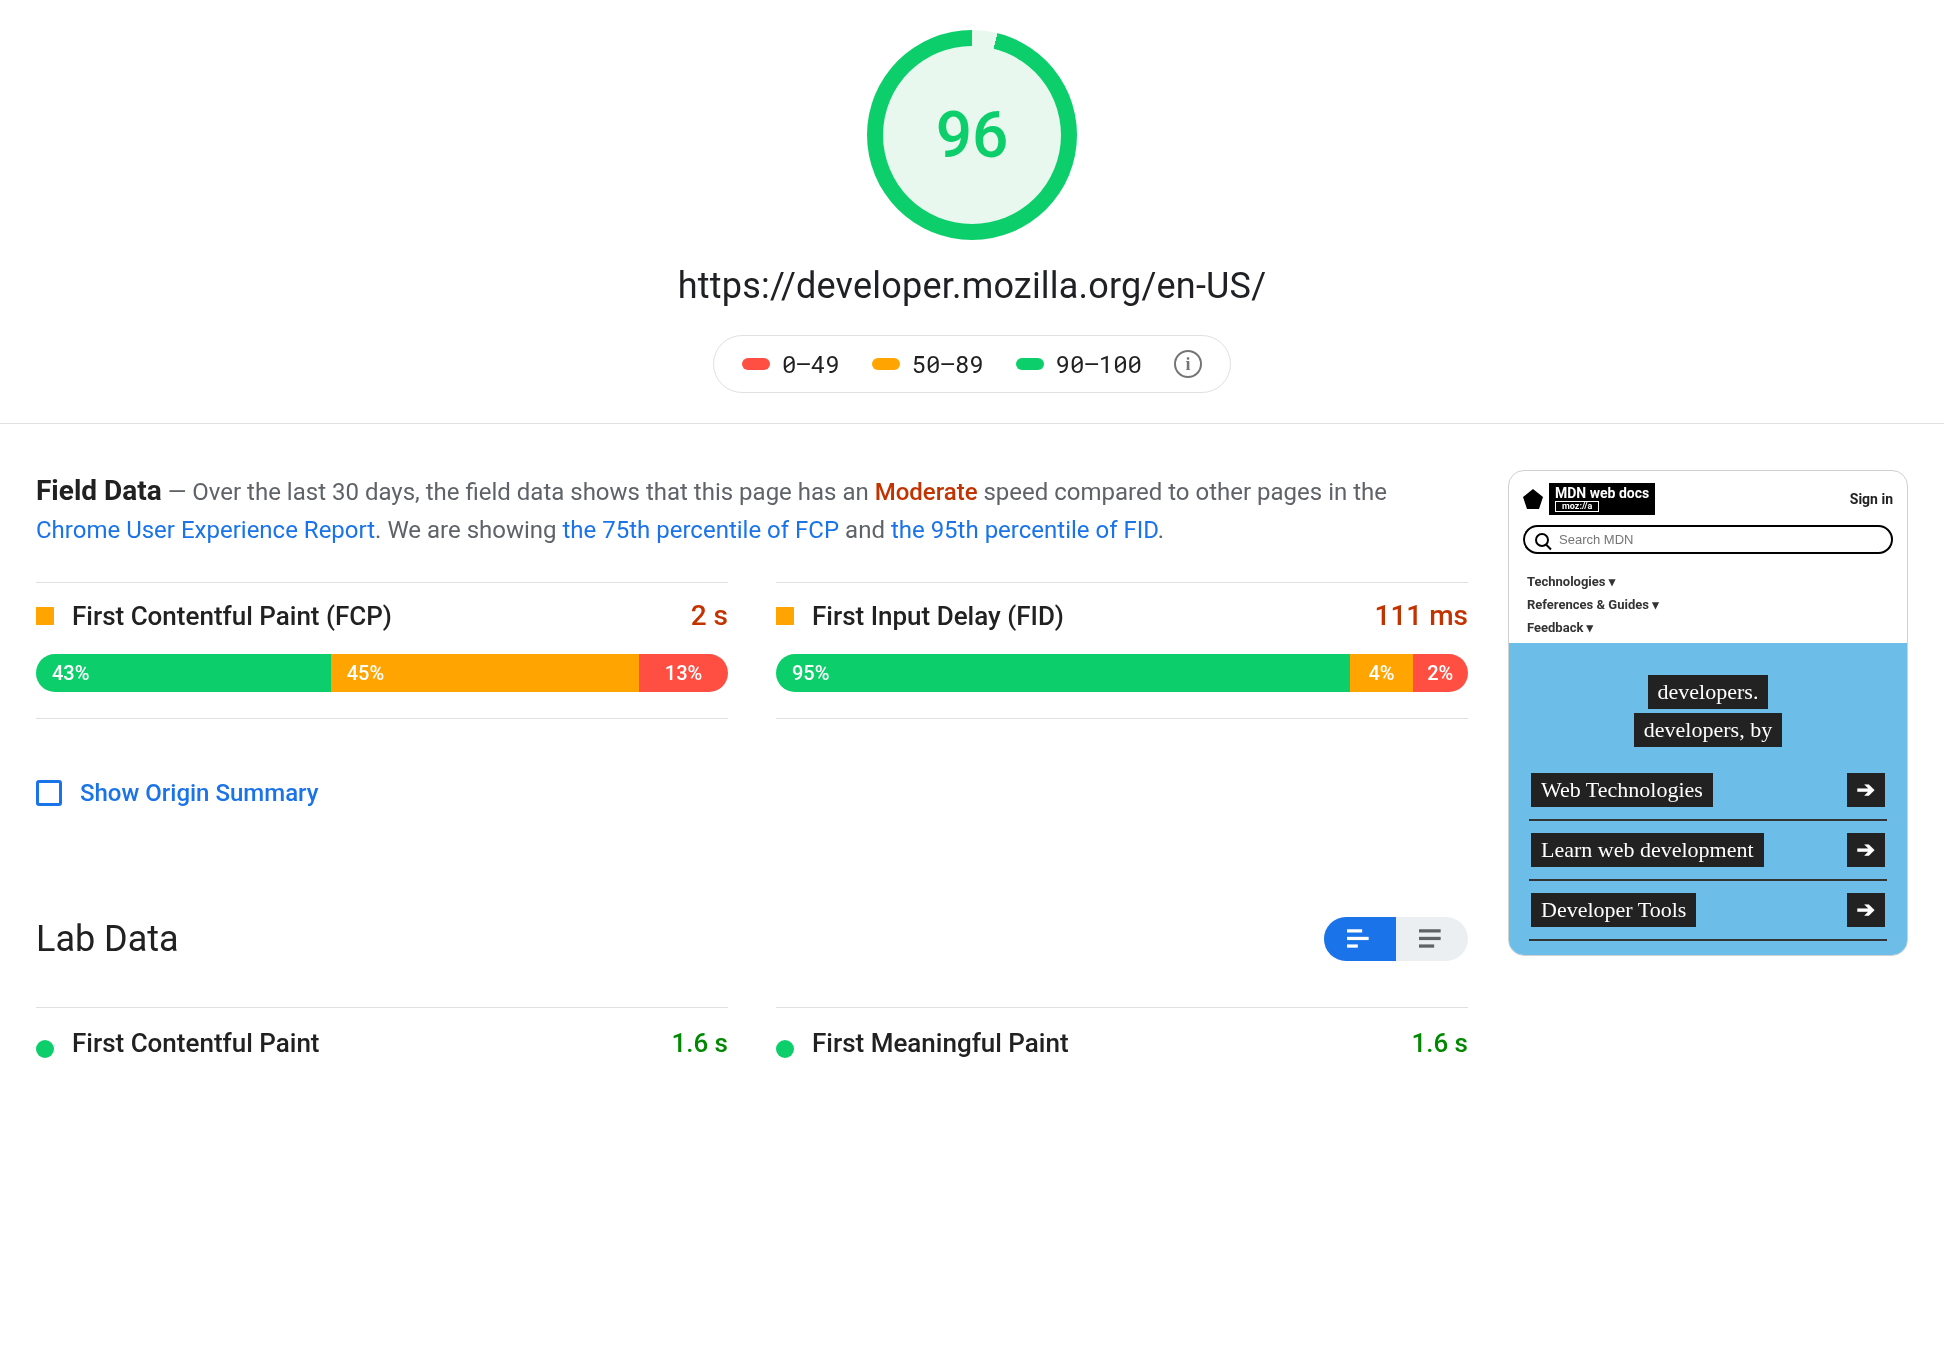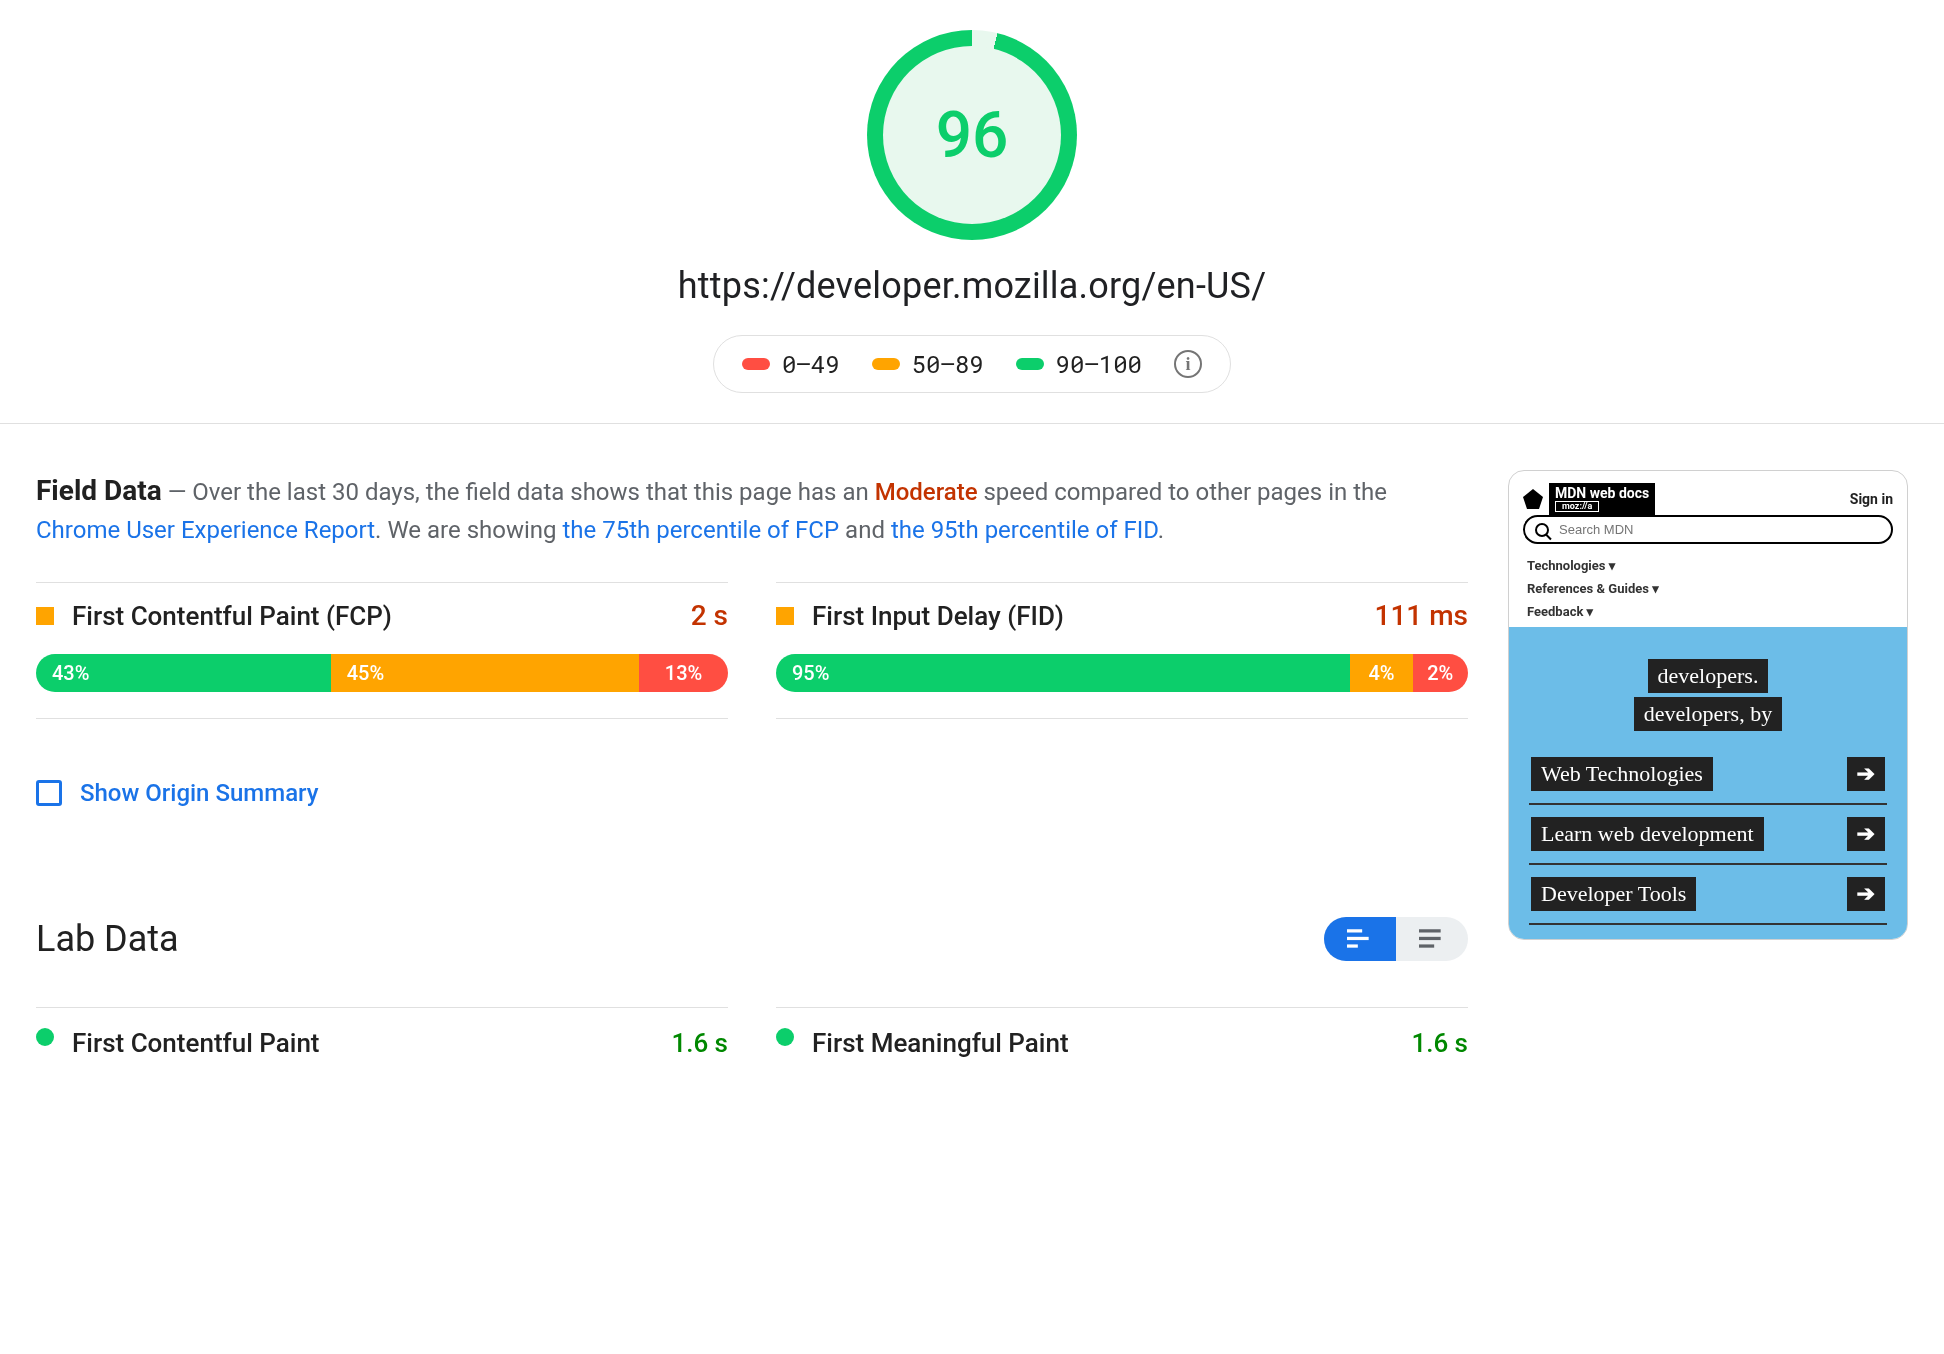--- a/index.html
+++ b/index.html
@@ -50,32 +50,32 @@
   .origin{margin-top:60px;display:flex;align-items:center;gap:18px;color:var(--blue);font-size:24px;font-weight:500;cursor:pointer}
   .origin .box{width:26px;height:26px;border:3px solid var(--blue);border-radius:3px}
   
   .lab-header{margin-top:110px;display:flex;align-items:center;justify-content:space-between}
   .lab-title{font-size:36px;font-weight:400}
   .toggle{display:flex;border-radius:26px;overflow:hidden;background:#ECEFF1}
   .toggle .btn{width:72px;height:44px;display:flex;align-items:center;justify-content:center}
   .toggle .btn.active{background:#1A73E8;color:#fff}
   .toggle svg{width:26px;height:20px}
   .lab-metrics{display:grid;grid-template-columns:1fr 1fr;gap:48px;margin-top:46px}
-  .lab-metric{border-top:1px solid var(--border);padding:20px 0 8px;display:flex;align-items:flex-start;gap:18px}
+  .lab-metric{border-top:1px solid var(--border);padding:20px 0 8px;display:flex;align-items:flex-end;gap:18px}
   .dot{width:18px;height:18px;border-radius:50%;background:var(--green)}
   .lab-name{flex:1;font-size:26px;font-weight:500}
   .lab-val{font-size:26px;font-weight:500;color:#008800}
   
   .preview{border:1px solid #d0d0d0;border-radius:16px;background:#fff;overflow:hidden;font-size:14px}
   .pv-top{padding:12px 14px 4px}
-  .pv-brand{display:flex;align-items:center;justify-content:space-between;}
+  .pv-brand{display:flex;align-items:center;justify-content:space-between;margin-bottom:10px}
   .badge-mdn{background:#000;color:#fff;padding:3px 6px;font-weight:bold;display:flex;flex-direction:column;line-height:1.05}
   .badge-mdn small{font-size:9px;border:1px solid #fff;padding:0 6px;align-self:flex-start}
   .signin{font-weight:bold;font-size:14px}
-  .pv-search{display:flex;align-items:center;gap:8px;border:2px solid #000;border-radius:22px;padding:4px 10px;margin-bottom:10px}
+  .pv-search{display:flex;align-items:center;gap:8px;border:2px solid #000;border-radius:22px;padding:4px 10px;margin-bottom:16px}
   .pv-search input{border:none;outline:none;font-size:13px;flex:1;background:transparent}
   .pv-nav{font-size:13px;font-weight:bold;color:#333;padding:4px 4px}
   .pv-hero{background:#6cbde8;padding:30px 20px 12px;text-align:center}
   .pv-hero span{display:inline-block;background:#222;color:#fff;padding:4px 10px;margin:2px;font-family:Georgia,serif;font-size:22px}
   .pv-links{padding:12px 0 2px}
   .pv-link{display:flex;justify-content:space-between;align-items:flex-start;border-bottom:2px solid #333;padding:10px 0;font-size:14px;color:#333}
   .pv-link .arrow{font-weight:bold}
 </style>
 </head>
 <body>

